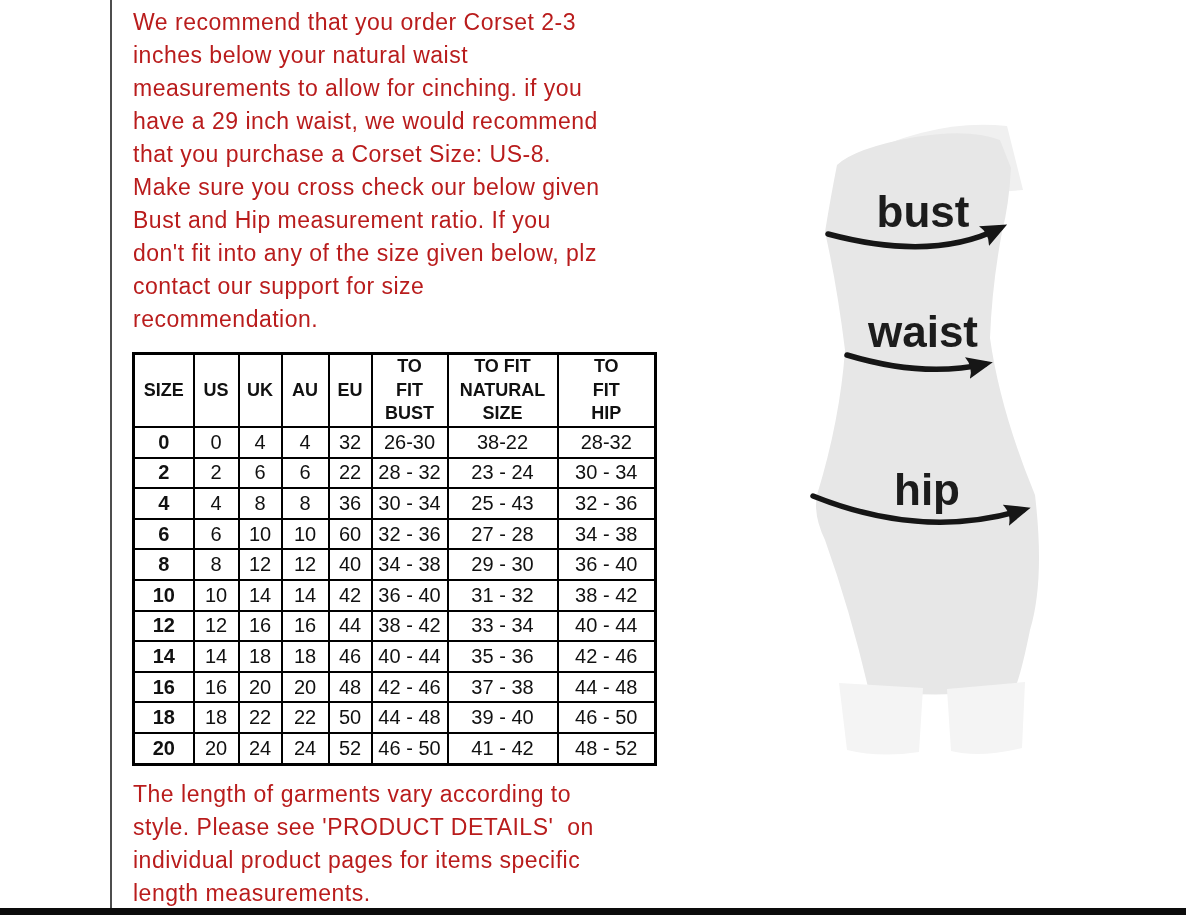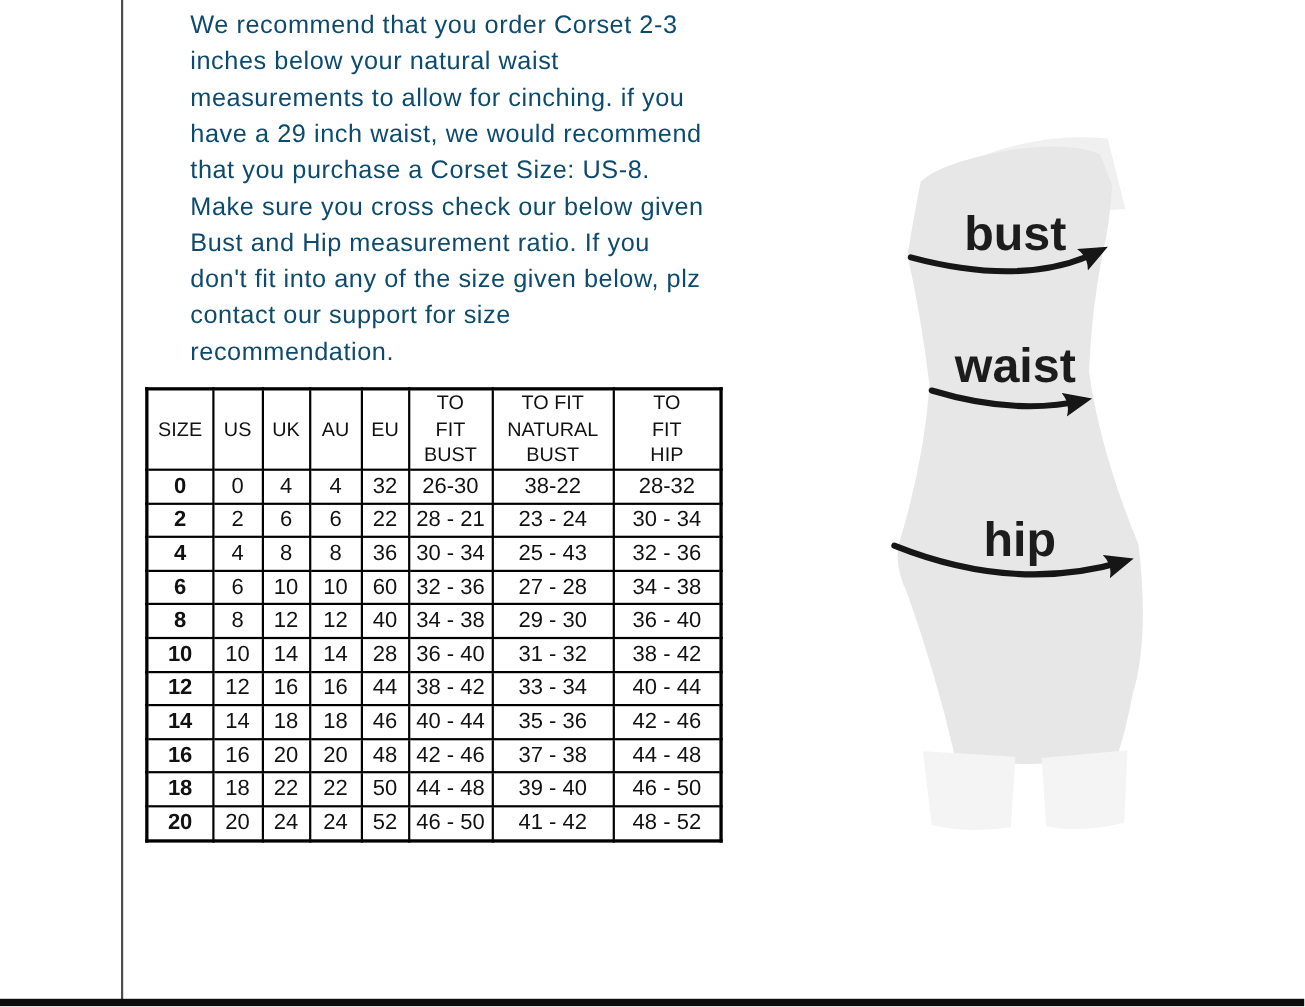--- a/index.html
+++ b/index.html
@@ -15,38 +15,38 @@
     position:absolute;left:110px;top:0;width:2px;height:909px;
     background:#4e4e4e;
   }
   .bottom-bar{
     position:absolute;left:0;top:908px;width:1186px;height:7px;
     background:#0c0c0c;
   }
   .para{
     position:absolute;left:133px;width:556px;
     font-size:23px;line-height:33px;letter-spacing:0.5px;
-    white-space:pre-wrap;color:#0c4a6e;margin-left:40px;
+    white-space:pre-wrap;color:#b91c1c;
   }
   .intro{top:6px;}
   .footer{top:778px;}
   table.size-chart{
     position:absolute;left:132px;top:352px;
     border-collapse:collapse;table-layout:fixed;
     border:3px solid #000;
     font-family:"Liberation Sans", sans-serif;
   }
   table.size-chart th, table.size-chart td{
     border:2px solid #000;
     text-align:center;vertical-align:middle;
     padding:0 2px;
     color:#111;
   }
   table.size-chart th{
-    font-size:18px;font-weight:normal;line-height:1.3;
+    font-size:18px;font-weight:bold;line-height:1.3;
     white-space:pre-line;height:71px;
   }
   table.size-chart td{
     font-size:20px;height:28.6px;font-weight:normal;
   }
   table.size-chart td[data-name="size-cell"]{font-weight:bold;}
   .figure{
     position:absolute;left:795px;top:110px;width:330px;height:690px;
   }
   .figure svg{display:block;}
@@ -90,21 +90,21 @@
           <th data-name="table-header-cell">SIZE</th>
           <th data-name="table-header-cell">US</th>
           <th data-name="table-header-cell">UK</th>
           <th data-name="table-header-cell">AU</th>
           <th data-name="table-header-cell">EU</th>
           <th data-name="table-header-cell">TO
 FIT
 BUST</th>
           <th data-name="table-header-cell">TO FIT
 NATURAL
-BUST</th>
+SIZE</th>
           <th data-name="table-header-cell">TO
 FIT
 HIP</th>
         </tr>
     </thead>
     <tbody id="size-body">
         <tr data-name="table-row">
           <td data-name="size-cell">0</td>
           <td data-name="table-cell">0</td>
           <td data-name="table-cell">4</td>
@@ -113,21 +113,21 @@
           <td data-name="table-cell">26-30</td>
           <td data-name="table-cell">38-22</td>
           <td data-name="table-cell">28-32</td>
         </tr>
         <tr data-name="table-row">
           <td data-name="size-cell">2</td>
           <td data-name="table-cell">2</td>
           <td data-name="table-cell">6</td>
           <td data-name="table-cell">6</td>
           <td data-name="table-cell">22</td>
-          <td data-name="table-cell">28 - 21</td>
+          <td data-name="table-cell">28 - 32</td>
           <td data-name="table-cell">23 - 24</td>
           <td data-name="table-cell">30 - 34</td>
         </tr>
         <tr data-name="table-row">
           <td data-name="size-cell">4</td>
           <td data-name="table-cell">4</td>
           <td data-name="table-cell">8</td>
           <td data-name="table-cell">8</td>
           <td data-name="table-cell">36</td>
           <td data-name="table-cell">30 - 34</td>
@@ -152,21 +152,21 @@
           <td data-name="table-cell">40</td>
           <td data-name="table-cell">34 - 38</td>
           <td data-name="table-cell">29 - 30</td>
           <td data-name="table-cell">36 - 40</td>
         </tr>
         <tr data-name="table-row">
           <td data-name="size-cell">10</td>
           <td data-name="table-cell">10</td>
           <td data-name="table-cell">14</td>
           <td data-name="table-cell">14</td>
-          <td data-name="table-cell">28</td>
+          <td data-name="table-cell">42</td>
           <td data-name="table-cell">36 - 40</td>
           <td data-name="table-cell">31 - 32</td>
           <td data-name="table-cell">38 - 42</td>
         </tr>
         <tr data-name="table-row">
           <td data-name="size-cell">12</td>
           <td data-name="table-cell">12</td>
           <td data-name="table-cell">16</td>
           <td data-name="table-cell">16</td>
           <td data-name="table-cell">44</td>
@@ -210,20 +210,24 @@
           <td data-name="table-cell">24</td>
           <td data-name="table-cell">24</td>
           <td data-name="table-cell">52</td>
           <td data-name="table-cell">46 - 50</td>
           <td data-name="table-cell">41 - 42</td>
           <td data-name="table-cell">48 - 52</td>
         </tr>
       </tbody>
   </table>
 
+  <div class="para footer" data-name="footer-paragraph">The length of garments vary according to
+style. Please see 'PRODUCT DETAILS'  on
+individual product pages for items specific
+length measurements.</div>
 
   <div class="figure" data-name="body-measurement-diagram">
     <svg width="330" height="690" viewBox="0 0 330 690" xmlns="http://www.w3.org/2000/svg">
       <defs>
         <marker id="ah" markerUnits="userSpaceOnUse" markerWidth="26" markerHeight="24" refX="18" refY="11" orient="auto">
           <path d="M0,0 L26,11 L0,22 Q6,11 0,0 Z" fill="#161616"></path>
         </marker>
       </defs>
 
       <path data-name="torso-back-layer" d="M60,48 Q140,8 212,16 L228,80 L70,92 Z" fill="#f0f0f0"></path>

